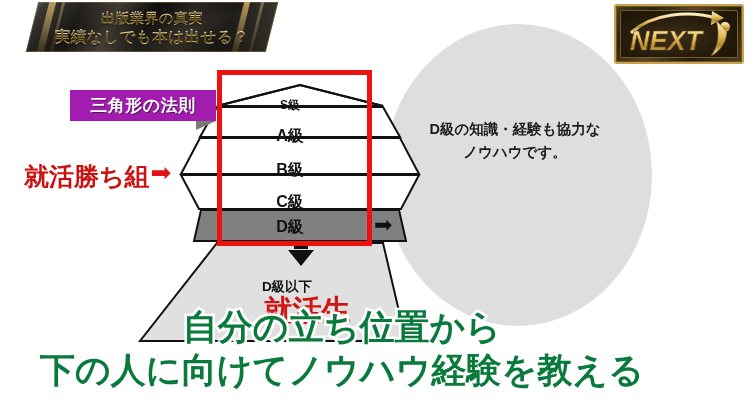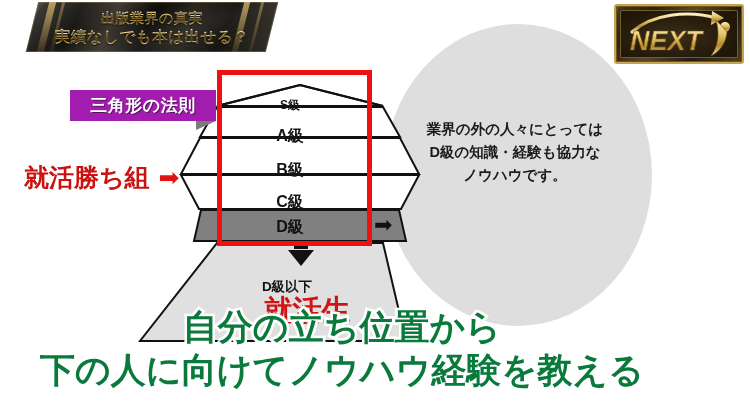--- a/index.html
+++ b/index.html
@@ -76,21 +76,21 @@
     background:#a21caf;display:flex;align-items:center;justify-content:center;
   }
   #rule-banner span{color:#fff;font-weight:bold;font-size:17px;letter-spacing:.5px;white-space:nowrap;
     text-shadow:1px 1px 0 rgba(0,0,0,.45);}
   #rule-tail{position:absolute;left:196px;top:121px;width:0;height:0;
     border-left:20px solid #7b7b7b;border-bottom:9px solid transparent;}
 
   
   #win-label{
     position:absolute;left:24px;top:160px;width:196px;height:34px;
-    display:flex;align-items:center;white-space:nowrap;gap:8px;
+    display:flex;align-items:flex-start;white-space:nowrap;
   }
   #win-label .txt{color:#cc1111;font-weight:bold;font-size:25px;letter-spacing:0px;
     font-family:"Liberation Serif","DejaVu Serif",serif;}
   #win-label .arw{color:#e01414;font-size:25px;line-height:1;margin-left:1px;}
 
   
   #target-label{
     position:absolute;left:374px;top:210px;height:30px;
     display:flex;align-items:center;white-space:nowrap;
   }
@@ -199,21 +199,20 @@
   <div id="win-label">
     <span class="txt">就活勝ち組</span>
     <span class="arw">➡</span>
   </div>
 
   <div id="target-label">
     <span class="arw">➡</span>
   </div>
 
   <div id="circle-text">
-    <div>業界の外の人々にとっては</div>
     <div>D級の知識・経験も協力な</div>
     <div>ノウハウです。</div>
   </div>
 
   <div id="headline">
     <div class="h1">自分の立ち位置から</div>
     <div class="h2">下の人に向けてノウハウ経験を教える</div>
   </div>
 
   <div id="title-banner">

